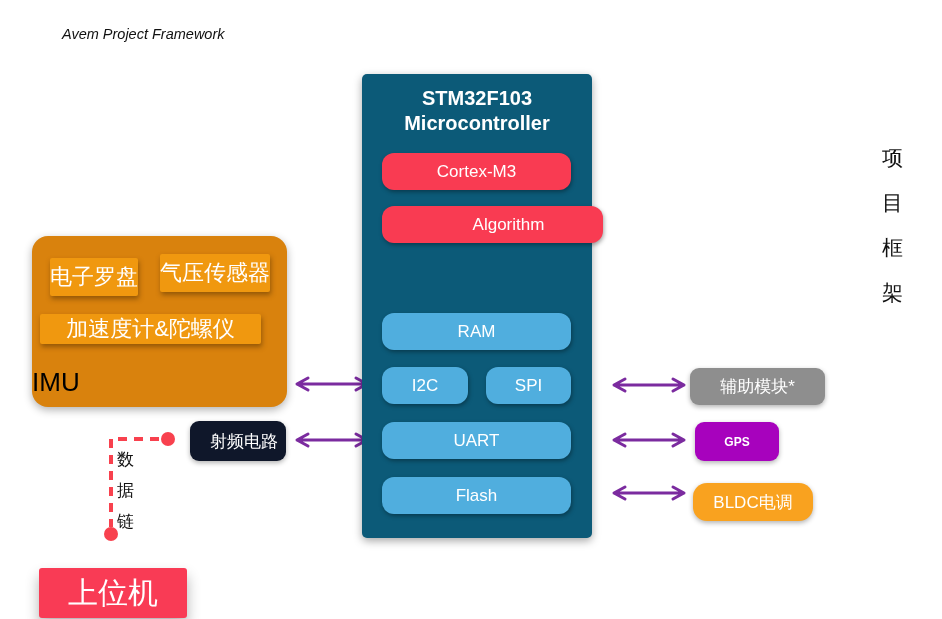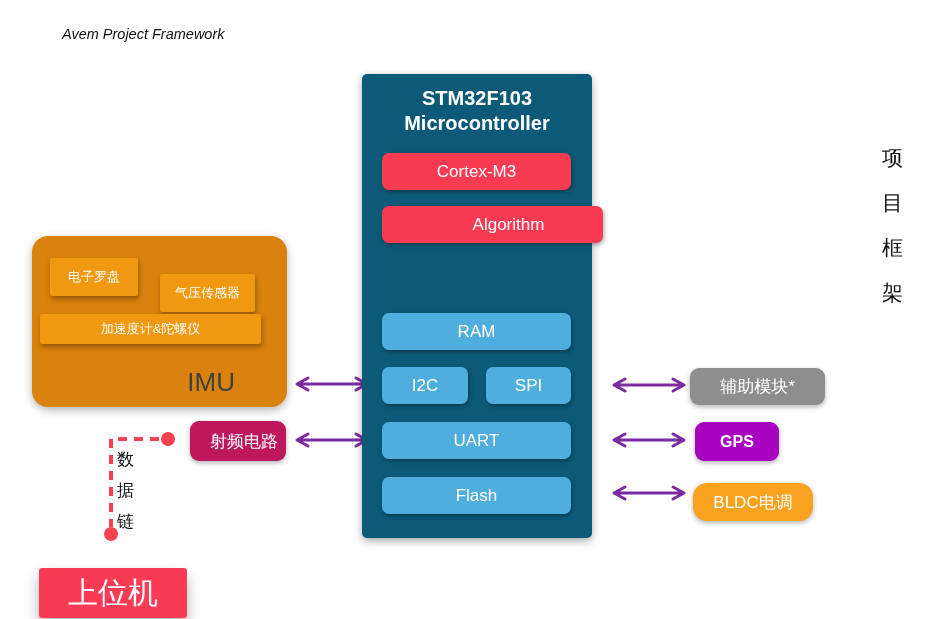--- a/index.html
+++ b/index.html
@@ -64,21 +64,21 @@
   .mod {
     position: absolute;
     left: 20px;
     width: 189px;
     height: 37px;
     display: flex;
     align-items: center;
     justify-content: center;
     font-size: 17px;
     color: #ffffff;
-    border-radius: 7px;
+    border-radius: 12px;
     box-shadow: 1px 2px 4px rgba(0,0,0,0.35);
   }
   .mod.red  { background: #f93b52; }
   .mod.blue { background: #50aede; }
   .mod.cortex    { top: 79px; }
   .mod.algorithm { top: 132px; padding-left: 32px; }
   .mod.flash     { top: 185px; }
   .mod.ram       { top: 239px; }
   .mod.i2c       { top: 293px; width: 86px; }
   .mod.spi       { top: 293px; left: 124px; width: 85px; }
@@ -93,44 +93,44 @@
     background: #d9820d;
     border-radius: 16px;
     box-shadow: 0 3px 8px rgba(0,0,0,0.3);
   }
   .imu-sub {
     position: absolute;
     background: #f0980f;
     display: flex;
     align-items: center;
     justify-content: center;
-    font-size: 13px;
+    font-size: 22px;
     color: #ffffff;
     border-radius: 2px;
     box-shadow: 1px 3px 5px rgba(80,45,0,0.5);
   }
   .imu-sub.compass   { left: 18px;  top: 22px; width: 88px;  height: 38px; }
-  .imu-sub.barometer { left: 128px; top: 38px; width: 95px; height: 38px; font-family: Liberation Serif, serif; }
+  .imu-sub.barometer { left: 128px; top: 18px; width: 110px; height: 38px; font-family: Liberation Serif, serif; }
   .imu-sub.accel     { left: 8px;  top: 78px; width: 221px; height: 30px; }
   .imu-label {
     position: absolute;
     left: 0;
     bottom: 9px;
     width: 203px;
-    text-align: right;
+    text-align: left;
     font-size: 26px;
-    color: #404040;
+    color: #000000;
   }
   
   .rf {
     left: 190px;
     top: 421px;
     width: 96px;
     height: 40px;
-    background: #be185d;
+    background: #0f172a;
     border-radius: 9px;
     font-size: 17px;
     box-shadow: 0 2px 5px rgba(0,0,0,0.3);
     padding-left: 12px;
   }
   
   .host {
     left: 39px;
     top: 552px;
     width: 148px;
@@ -152,21 +152,21 @@
     font-size: 17px;
     box-shadow: 0 2px 5px rgba(0,0,0,0.3);
   }
   .gps {
     left: 695px;
     top: 422px;
     width: 84px;
     height: 39px;
     background: #a702bd;
     border-radius: 9px;
-    font-size: 16px;
+    font-size: 12px;
     font-weight: bold;
     box-shadow: 0 2px 5px rgba(0,0,0,0.3);
   }
   .bldc {
     left: 693px;
     top: 483px;
     width: 120px;
     height: 38px;
     background: #f9a21f;
     border-radius: 14px;

